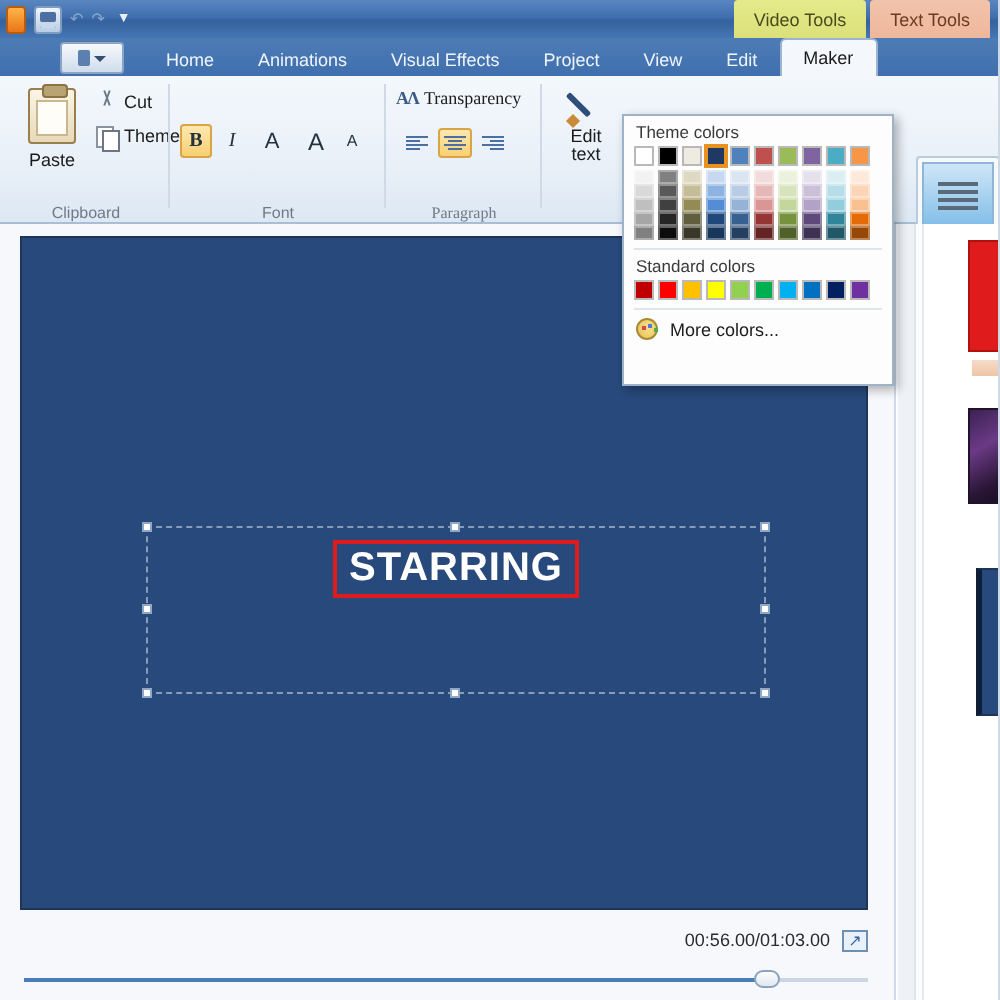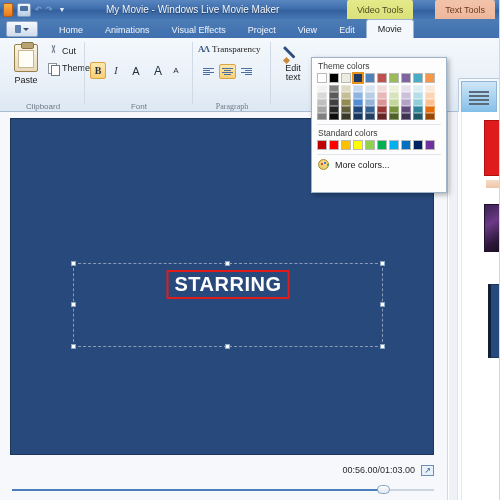--- a/index.html
+++ b/index.html
@@ -39,27 +39,27 @@
     flex:1; text-align:center; color:#f2f7fd; font-size:10px;
     text-shadow:0 1px 1px rgba(0,0,0,.45); white-space:nowrap;
     padding-right:180px;
   }
   .ctx-tabs{ position:absolute; right:5px; top:0; height:19px; display:flex; gap:2px;}
   .ctx-tab{
     height:19px; padding:0 10px; display:flex;align-items:center;
     font-size:9px; color:#3a3a2a; border-radius:2px 2px 0 0;
   }
   .ctx-video{ background:linear-gradient(180deg,#e5ea8a,#dbe07a); color:#4a4a20;}
-  .ctx-text{ background:linear-gradient(180deg,#f2c3ab,#eeb79c); color:#6a3a20;margin-left:20px;}
+  .ctx-text{ background:linear-gradient(180deg,#f2c3ab,#eeb79c); color:#6a3a20;}
 
   
   .tabstrip{
     position:absolute; left:0; top:19px; width:500px; height:19px;
     background:linear-gradient(180deg,#4d7cb5 0%,#3f6fae 100%);
-    display:flex; align-items:flex-end;
+    display:flex; align-items:flex-end;padding-left:24px;
   }
   .filebtn{
     margin-left:6px; margin-bottom:1px; width:32px;height:16px;
     background:linear-gradient(180deg,#f6f9fd,#cfdcec);
     border:1px solid #8ba4c4; border-radius:2px;
     display:flex;align-items:center;justify-content:center;gap:2px;
   }
   .filebtn .sq{width:6px;height:8px;background:#5b7fae;border-radius:1px;}
   .filebtn .cv{border-left:3px solid transparent;border-right:3px solid transparent;border-top:3px solid #33506f;}
   .tabs{ display:flex; align-items:flex-end; margin-left:10px; height:19px;}
@@ -285,40 +285,39 @@
   <div class="titlebar">
     <div class="qat">
       <div class="qat-orange"></div>
       <div class="qat-btn qat-save">
           <i></i>
         </div>
       <div class="qat-ghost">↶</div>
       <div class="qat-ghost">↷</div>
       <div class="qat-drop">▼</div>
     </div>
-    <div class="title-text">My Movie - Windows Live Movie Maker</div>
     <div class="ctx-tabs">
       <div class="ctx-tab ctx-video">Video Tools</div>
       <div class="ctx-tab ctx-text">Text Tools</div>
     </div>
   </div>
 
   <div class="tabstrip">
     <div class="filebtn">
       <span class="sq"></span>
       <span class="cv"></span>
     </div>
     <div class="tabs">
       <div class="tab">Home</div>
       <div class="tab">Animations</div>
       <div class="tab">Visual Effects</div>
       <div class="tab">Project</div>
       <div class="tab">View</div>
       <div class="tab">Edit</div>
-      <div class="tab active">Movie</div>
+      <div class="tab active">Maker</div>
     </div>
   </div>
 
   <div class="ribbon">
 
     <div class="rgroup g-clip">
       <div class="paste">
         <div class="clipicon"></div>
         <span>Paste</span>
       </div>

